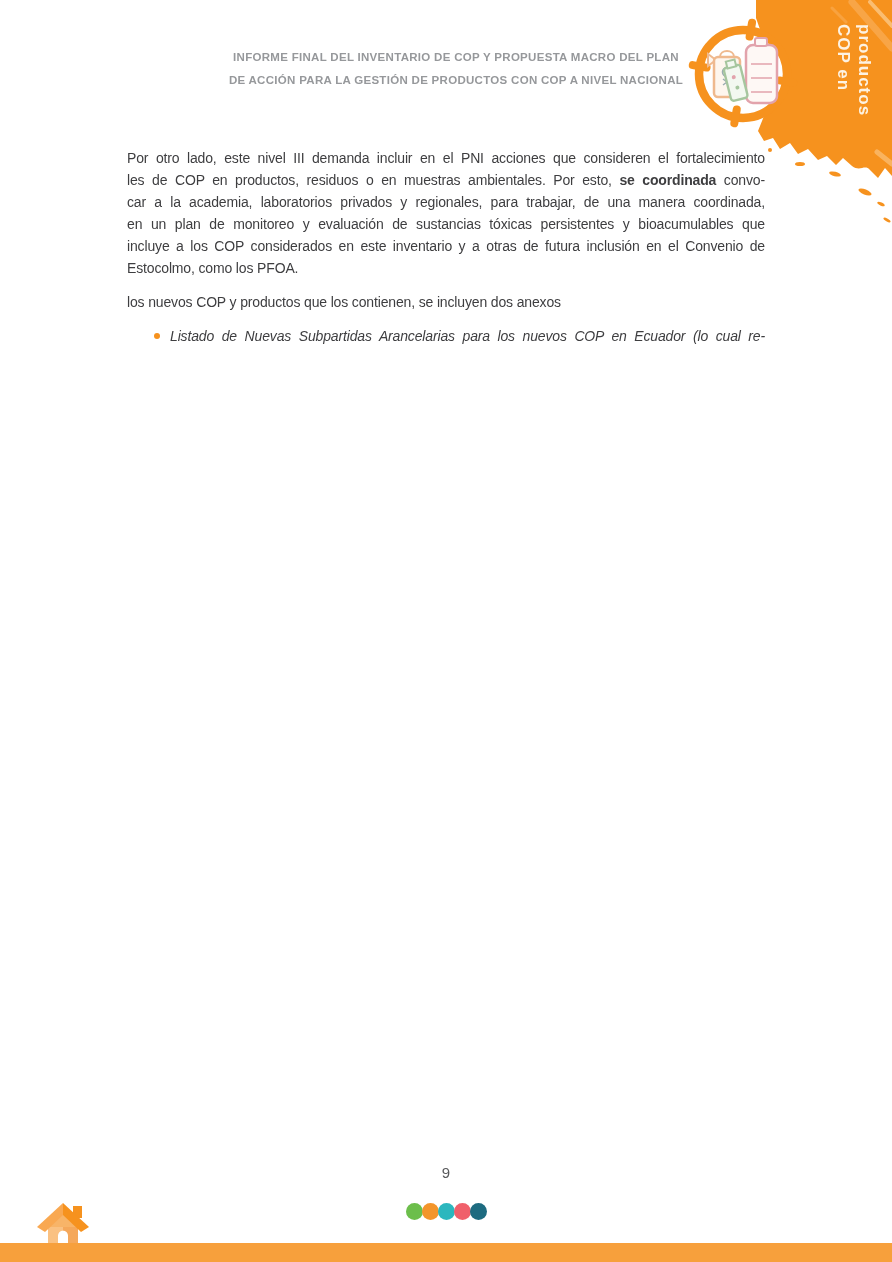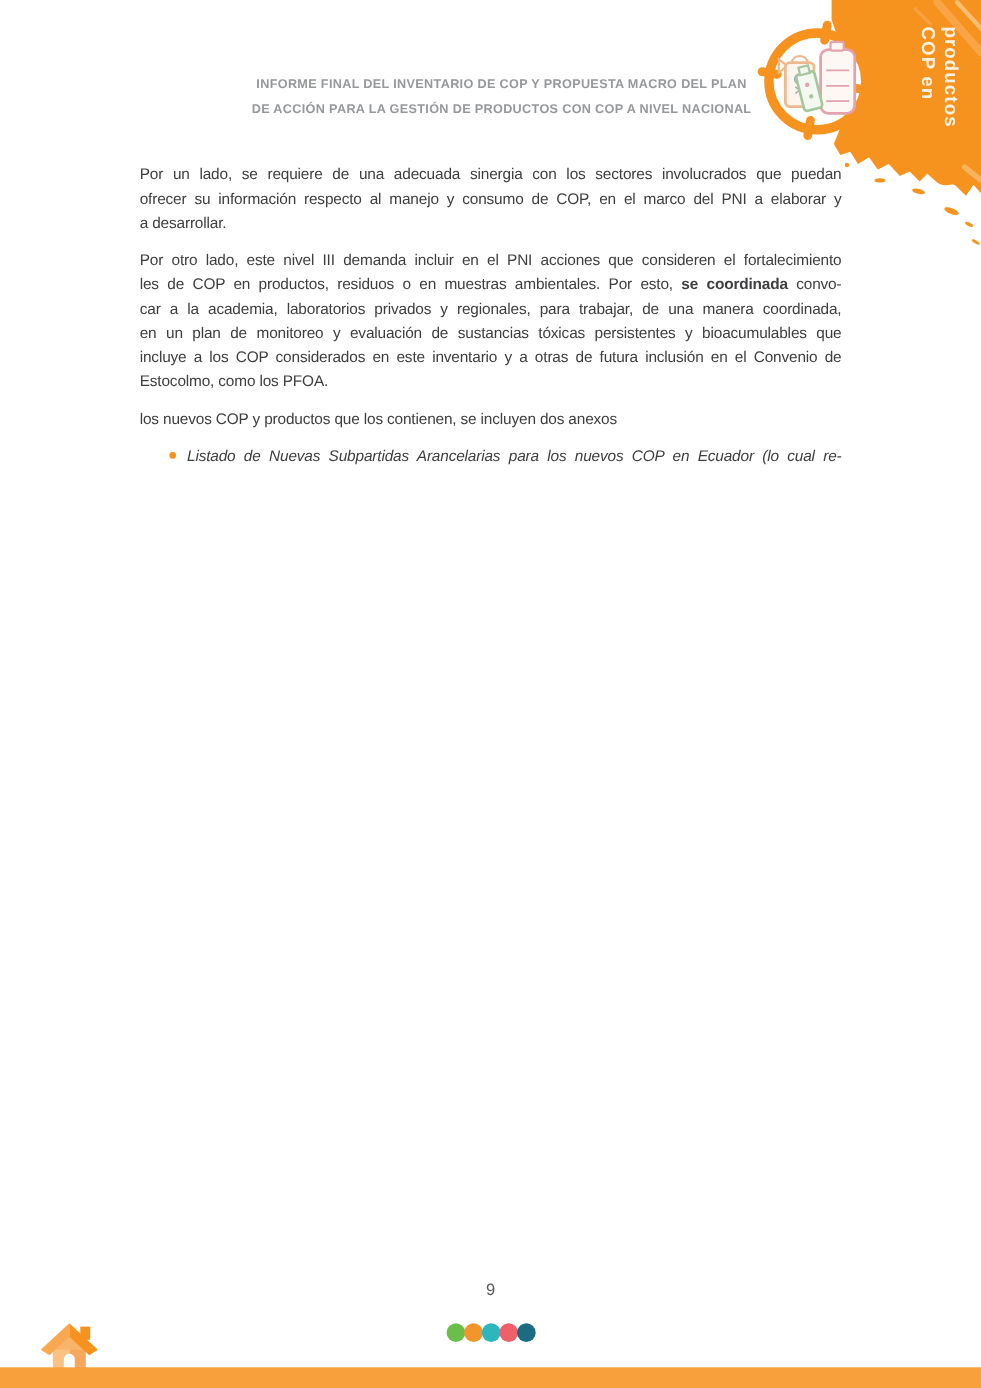--- a/index.html
+++ b/index.html
@@ -5,21 +5,21 @@
   html,body{margin:0;padding:0;}
   body{
     width:892px;height:1262px;position:relative;background:#ffffff;
     font-family:"Liberation Sans","DejaVu Sans",sans-serif;
     overflow:hidden;
   }
   
   .doc-header{
     position:absolute;left:146px;top:46px;width:620px;
     text-align:center;color:#96989B;font-weight:bold;
-    font-size:11.5px;line-height:23px;letter-spacing:.3px;margin-top:20px;
+    font-size:11.5px;line-height:23px;letter-spacing:.3px;
   }
   
   .brush-svg{position:absolute;top:0;right:0;width:212px;height:240px;}
   .banner-label{
     position:absolute;top:24px;left:833px;height:140px;
     writing-mode:vertical-lr;white-space:pre-line;
     color:#FDF2E2;font-weight:bold;font-size:17px;line-height:21px;
     letter-spacing:1px;
   }
   .logo-svg{position:absolute;left:686px;top:16px;width:114px;height:114px;}
@@ -105,25 +105,20 @@
 </svg>
 
 <div class="doc-header">
   <div>INFORME FINAL DEL INVENTARIO DE COP Y PROPUESTA MACRO DEL PLAN</div>
   <div>DE ACCIÓN PARA LA GESTIÓN DE PRODUCTOS CON COP A NIVEL NACIONAL</div>
 </div>
 
 <div class="content">
   <div id="paragraphs">
       <div class="paragraph">
-        <div class="line">Por un lado, se requiere de una adecuada sinergia con los sectores involucrados que puedan</div>
-        <div class="line">ofrecer su información respecto al manejo y consumo de COP, en el marco del PNI a elaborar y</div>
-        <div class="line lastline">a desarrollar.</div>
-      </div>
-      <div class="paragraph">
         <div class="line">Por otro lado, este nivel III demanda incluir en el PNI acciones que consideren el fortalecimiento</div>
         <div class="line">les de COP en productos, residuos o en muestras ambientales. Por esto, <b>se coordinada</b> convo-</div>
         <div class="line">car a la academia, laboratorios privados y regionales, para trabajar, de una manera coordinada,</div>
         <div class="line">en un plan de monitoreo y evaluación de sustancias tóxicas persistentes y bioacumulables que</div>
         <div class="line">incluye a los COP considerados en este inventario y a otras de futura inclusión en el Convenio de</div>
         <div class="line lastline">Estocolmo, como los PFOA.</div>
       </div>
       <div class="paragraph">
         <div class="line lastline">los nuevos COP y productos que los contienen, se incluyen dos anexos</div>
       </div>

